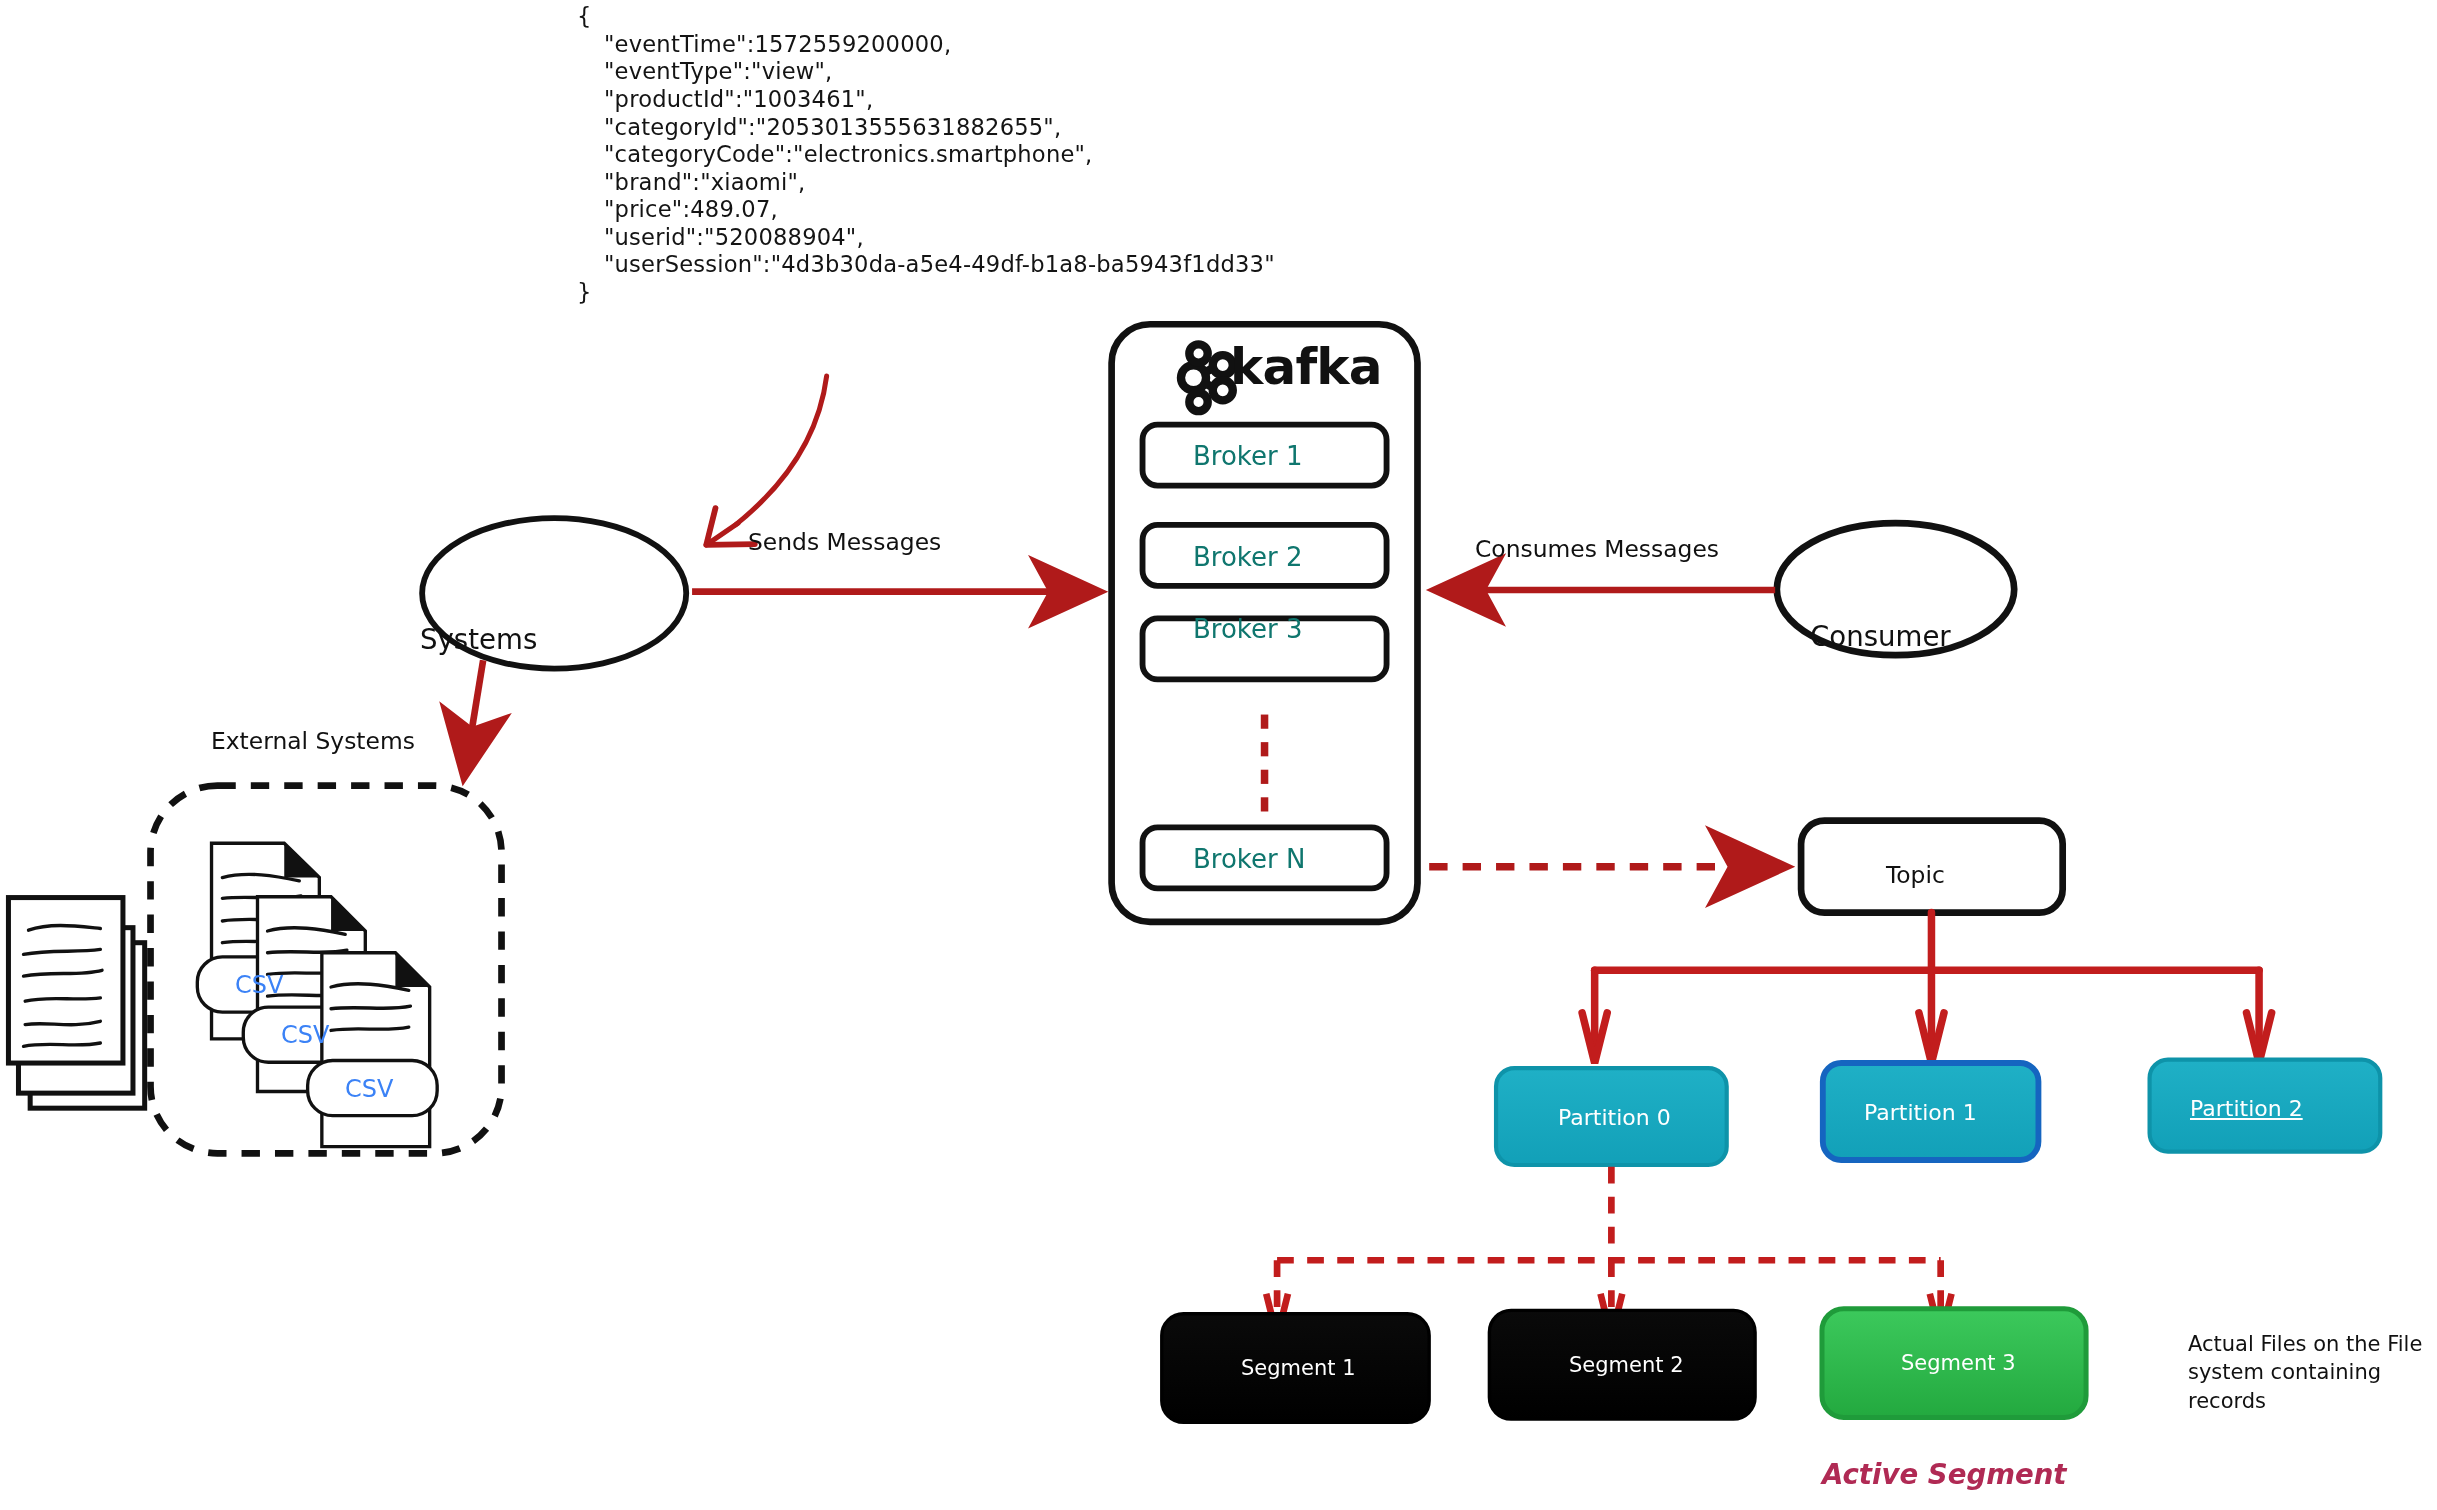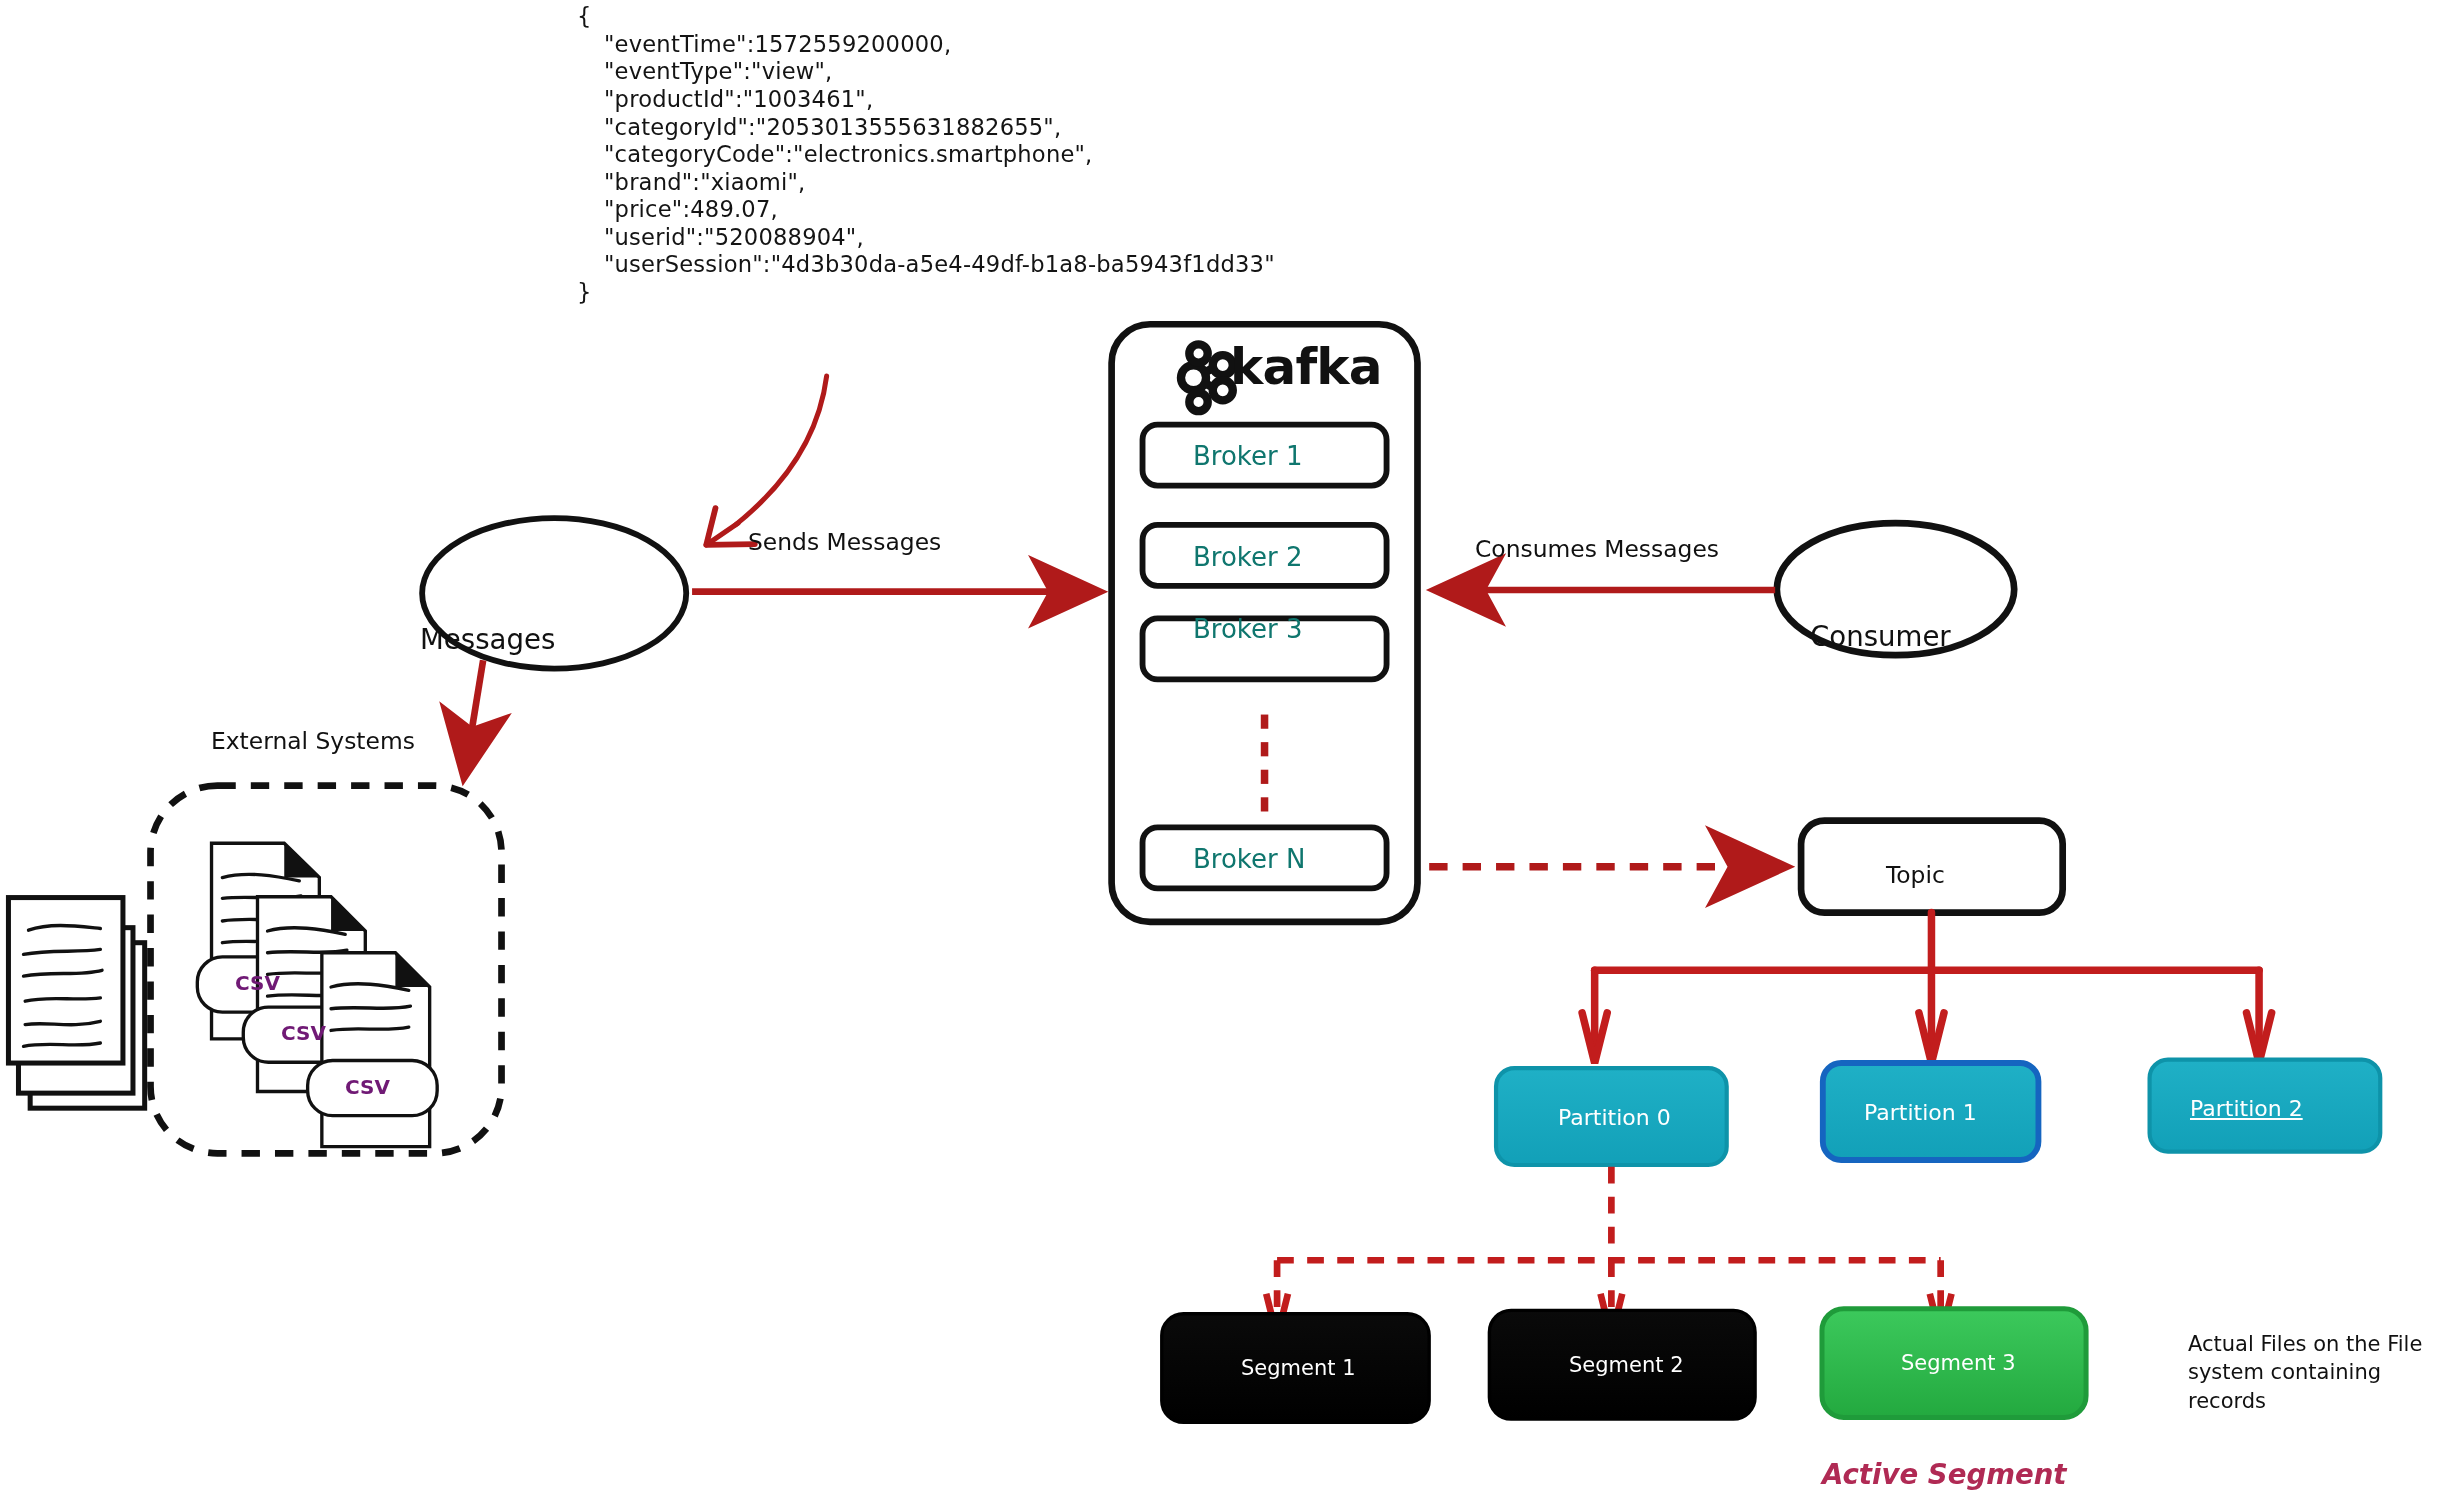--- a/index.html
+++ b/index.html
@@ -29,21 +29,21 @@
   #sends-label{left:748px;top:528px;font-size:23.4px;}
   #consumes-label{left:1475px;top:535px;font-size:23.4px;}
   #external-label{left:211px;top:727px;font-size:23.4px;}
   #topic-label{left:1886px;top:861px;font-size:23.4px;}
   #files-note{left:2148px;top:1330px;font-size:21px;line-height:1.35;white-space:normal;width:276px;margin-left:40px;}
   #active-seg-label{left:1822px;top:1458px;font-size:27.6px;color:#b02a54;font-weight:600;font-style:italic;text-align:center;}
 
   .brokerlbl{position:absolute;font-size:26px;color:#0f766e;white-space:nowrap;}
   .partlbl{position:absolute;font-size:22px;color:#ffffff;white-space:nowrap;}
   .seglbl{position:absolute;font-size:21px;color:#ffffff;white-space:nowrap;margin-left:16px;}
-  .csvlbl{position:absolute;font-size:20px;color:#701a75;white-space:nowrap;font-weight:bold;}
+  .csvlbl{position:absolute;font-size:24px;color:#3b82f6;white-space:nowrap;}
   .kafkaword{position:absolute;left:1230px;top:338px;font-size:50px;font-weight:700;color:#111;letter-spacing:-0.8px;}
 </style>
 </head>
 <body>
 
 <div class="stage">
 
   <div id="json-block">
     <div class="brace">{</div>
     <div class="jline">"eventTime":1572559200000,</div>
@@ -240,21 +240,21 @@
       <path d="M473,1140 L514,1181 L473,1181 Z" fill="#111111"></path>
       <g stroke="#111111" stroke-width="4" fill="none" stroke-linecap="round">
         <path d="M396,1181 C426,1173 460,1179 489,1185"></path>
         <path d="M396,1207 C430,1203 464,1210 491,1204"></path>
         <path d="M396,1233 C428,1228 460,1235 489,1229"></path>
       </g>
       <rect x="368" y="1269" width="155" height="66" rx="30" ry="30" fill="#ffffff" stroke="#111111" stroke-width="4"></rect>
     </g>
   </svg>
 
-  <div class="lbl hand" id="producer-label">Messages</div>
+  <div class="lbl hand" id="producer-label">Systems</div>
   <div class="lbl hand" id="consumer-label">Consumer</div>
   <div class="lbl hand" id="sends-label">Sends Messages</div>
   <div class="lbl hand" id="consumes-label">Consumes Messages</div>
   <div class="lbl hand" id="external-label">External Systems</div>
   <div class="lbl hand" id="topic-label">Topic</div>
   <div class="lbl hand" id="files-note">Actual Files on the File system containing records</div>
   <div class="lbl hand" id="active-seg-label">Active Segment</div>
 
   <div class="kafkaword hand">kafka</div>
 

